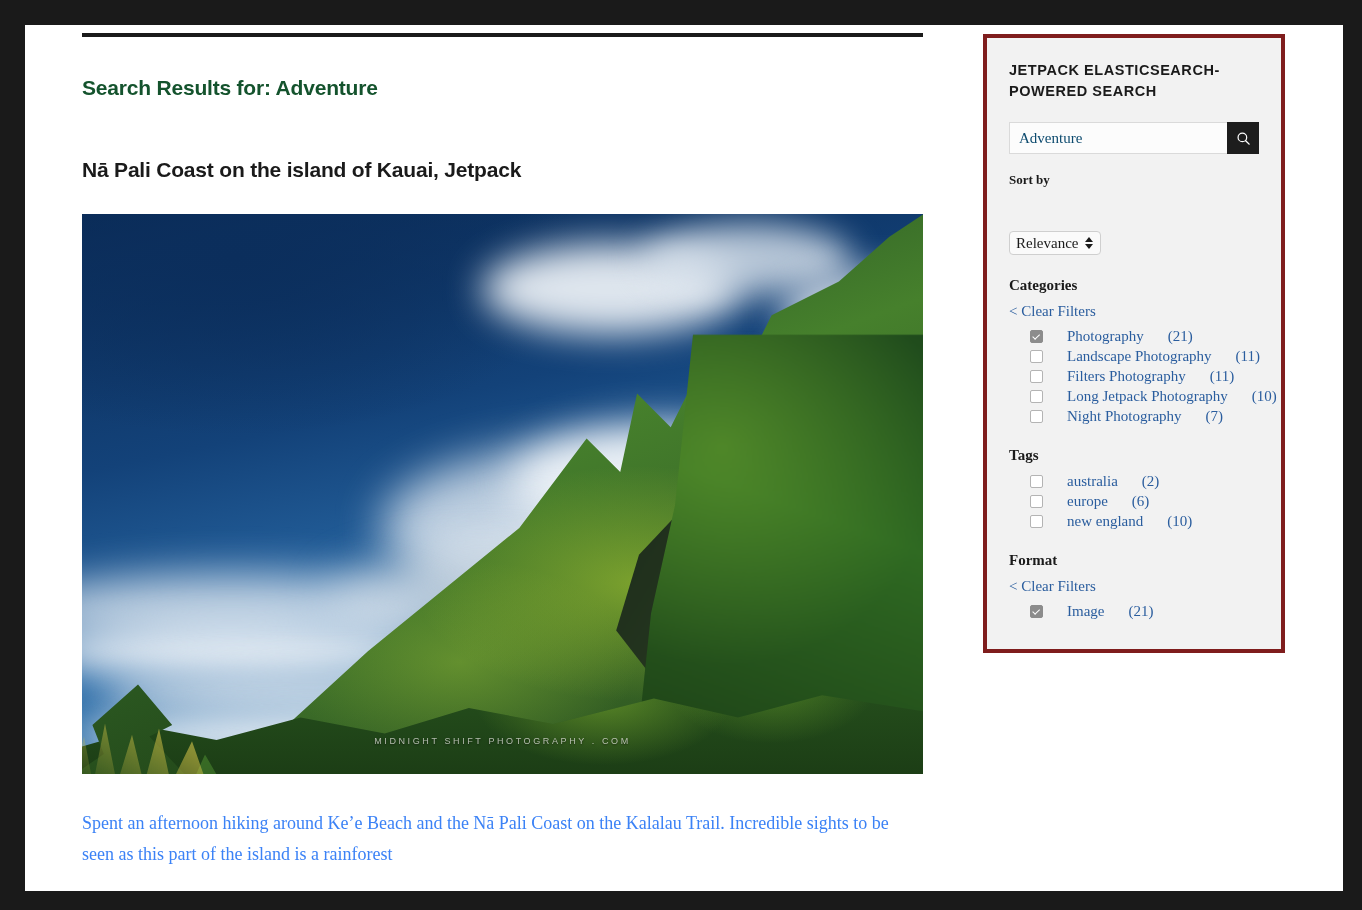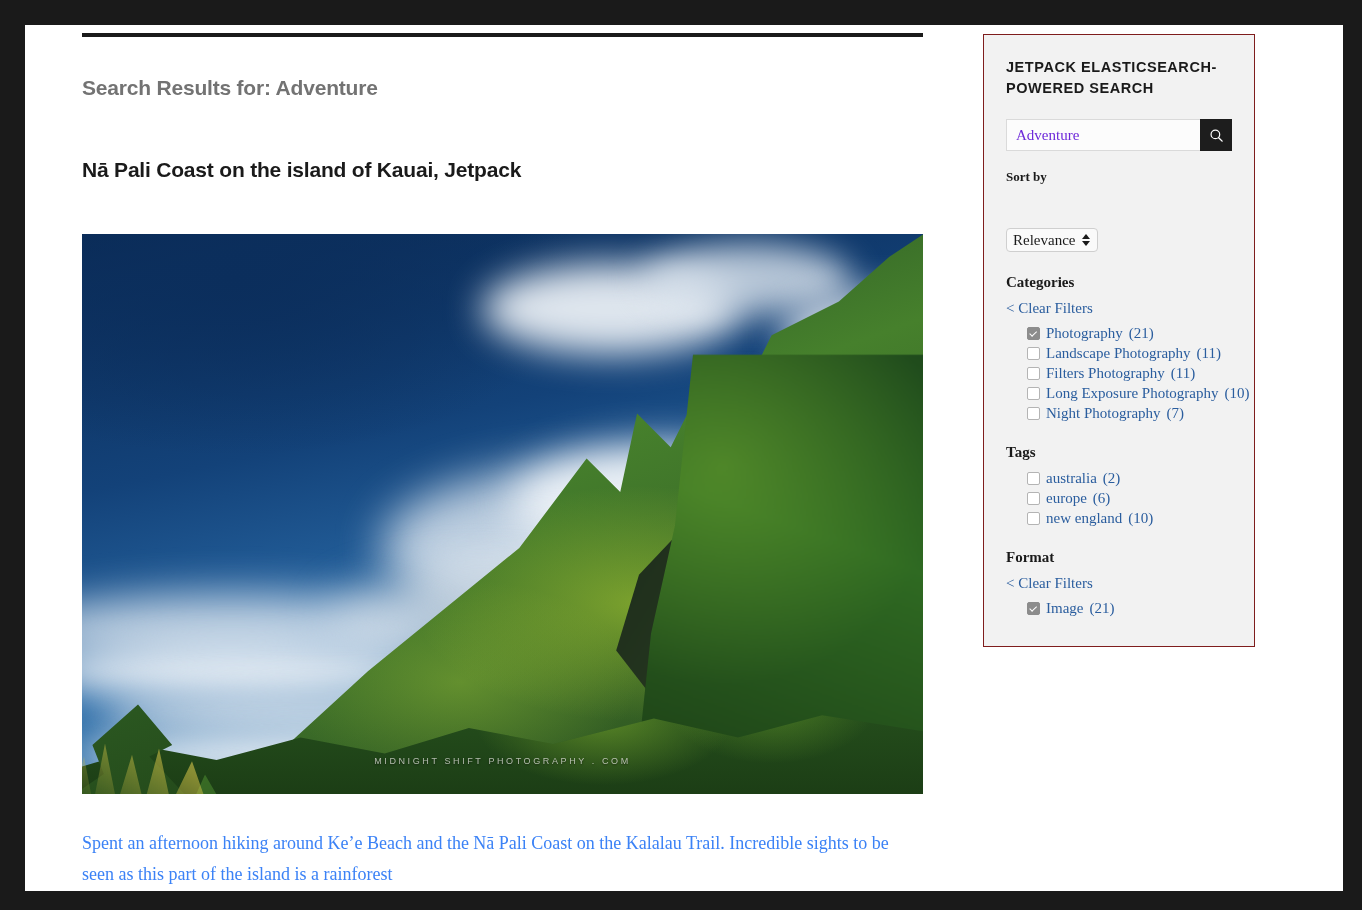--- a/index.html
+++ b/index.html
@@ -30,42 +30,42 @@
     width: 841px;
     height: 4px;
     background: #1a1a1a;
     margin: 8px 0 0 0;
   }
 
   .page-title {
     font-family: "Liberation Sans", sans-serif;
     font-weight: bold;
     font-size: 21px;
-    color: #737373;
+    color: #14532d;
     letter-spacing: -0.2px;
     margin: 38px 0 0 0;
     line-height: 1.2;
   }
 
   .result-title {
     font-family: "Liberation Sans", sans-serif;
     font-weight: bold;
     font-size: 21px;
     color: #1a1a1a;
     letter-spacing: -0.2px;
     margin: 57px 0 0 0;
     line-height: 1.2;
   }
 
   
   .photo-wrap {
     position: relative;
     width: 841px;
     height: 560px;
-    margin-top: 52px;
+    margin-top: 32px;
     overflow: hidden;
     background: #0d2f52;
     text-decoration: underline;
   }
   .photo {
     position: absolute;
     inset: 0;
   }
   
   .sky {
@@ -193,23 +193,23 @@
     font-family: "Liberation Serif", serif;
     font-size: 18px;
     line-height: 1.72;
     color: #3b82f6;
   }
 
   
   #sidebar {
     position: absolute;
     left: 958px; top: 9px;
-    width: 272px;
+    width: 302px;
     background: #f2f2f2;
-    border: 1px solid #7f1d1d;
+    border: 4px solid #7f1d1d;
     padding: 22px 22px 26px 22px;
   }
   .widget-title {
     font-family: "Liberation Sans", sans-serif;
     font-weight: bold;
     font-size: 14.5px;
     letter-spacing: 0.55px;
     color: #1a1a1a;
     text-transform: uppercase;
     line-height: 1.45;
@@ -221,21 +221,21 @@
     height: 32px;
     margin-bottom: 18px;
   }
   .search-input {
     flex: 1 1 auto;
     border: 1px solid #dadada;
     border-right: none;
     background: #fcfcfc;
     font-family: "Liberation Serif", serif;
     font-size: 15px;
-    color: #6d28d9;
+    color: #0c4a6e;
     padding: 0 9px;
     outline: none;
     min-width: 0;
   }
   .search-btn {
     flex: 0 0 32px;
     width: 32px; height: 32px;
     background: #1d1d1d;
     border: none;
     display: flex;
@@ -298,21 +298,21 @@
     color: #2a5d9e;
     text-decoration: none;
     display: block;
     margin-bottom: 8px;
     cursor: pointer;
   }
   .facet-list { list-style: none; margin: 0; padding: 0 0 0 21px; }
   .facet-item {
     display: flex;
     align-items: center;
-    gap: 6px;
+    gap: 24px;
     margin: 0 0 3px 0;
     cursor: pointer;
   }
   .cb {
     flex: 0 0 auto;
     width: 13px; height: 13px;
     border: 1px solid #b4b4b4;
     border-radius: 2px;
     background: #fff;
     display: inline-flex;
@@ -432,21 +432,21 @@
           <span class="facet-label">Landscape Photography</span>
           <span class="facet-count">(11)</span>
         </li>
         <li class="facet-item">
           <span class="cb"></span>
           <span class="facet-label">Filters Photography</span>
           <span class="facet-count">(11)</span>
         </li>
         <li class="facet-item">
           <span class="cb"></span>
-          <span class="facet-label">Long Exposure Photography</span>
+          <span class="facet-label">Long Jetpack Photography</span>
           <span class="facet-count">(10)</span>
         </li>
         <li class="facet-item">
           <span class="cb"></span>
           <span class="facet-label">Night Photography</span>
           <span class="facet-count">(7)</span>
         </li>
       </ul>
     </div>
 

